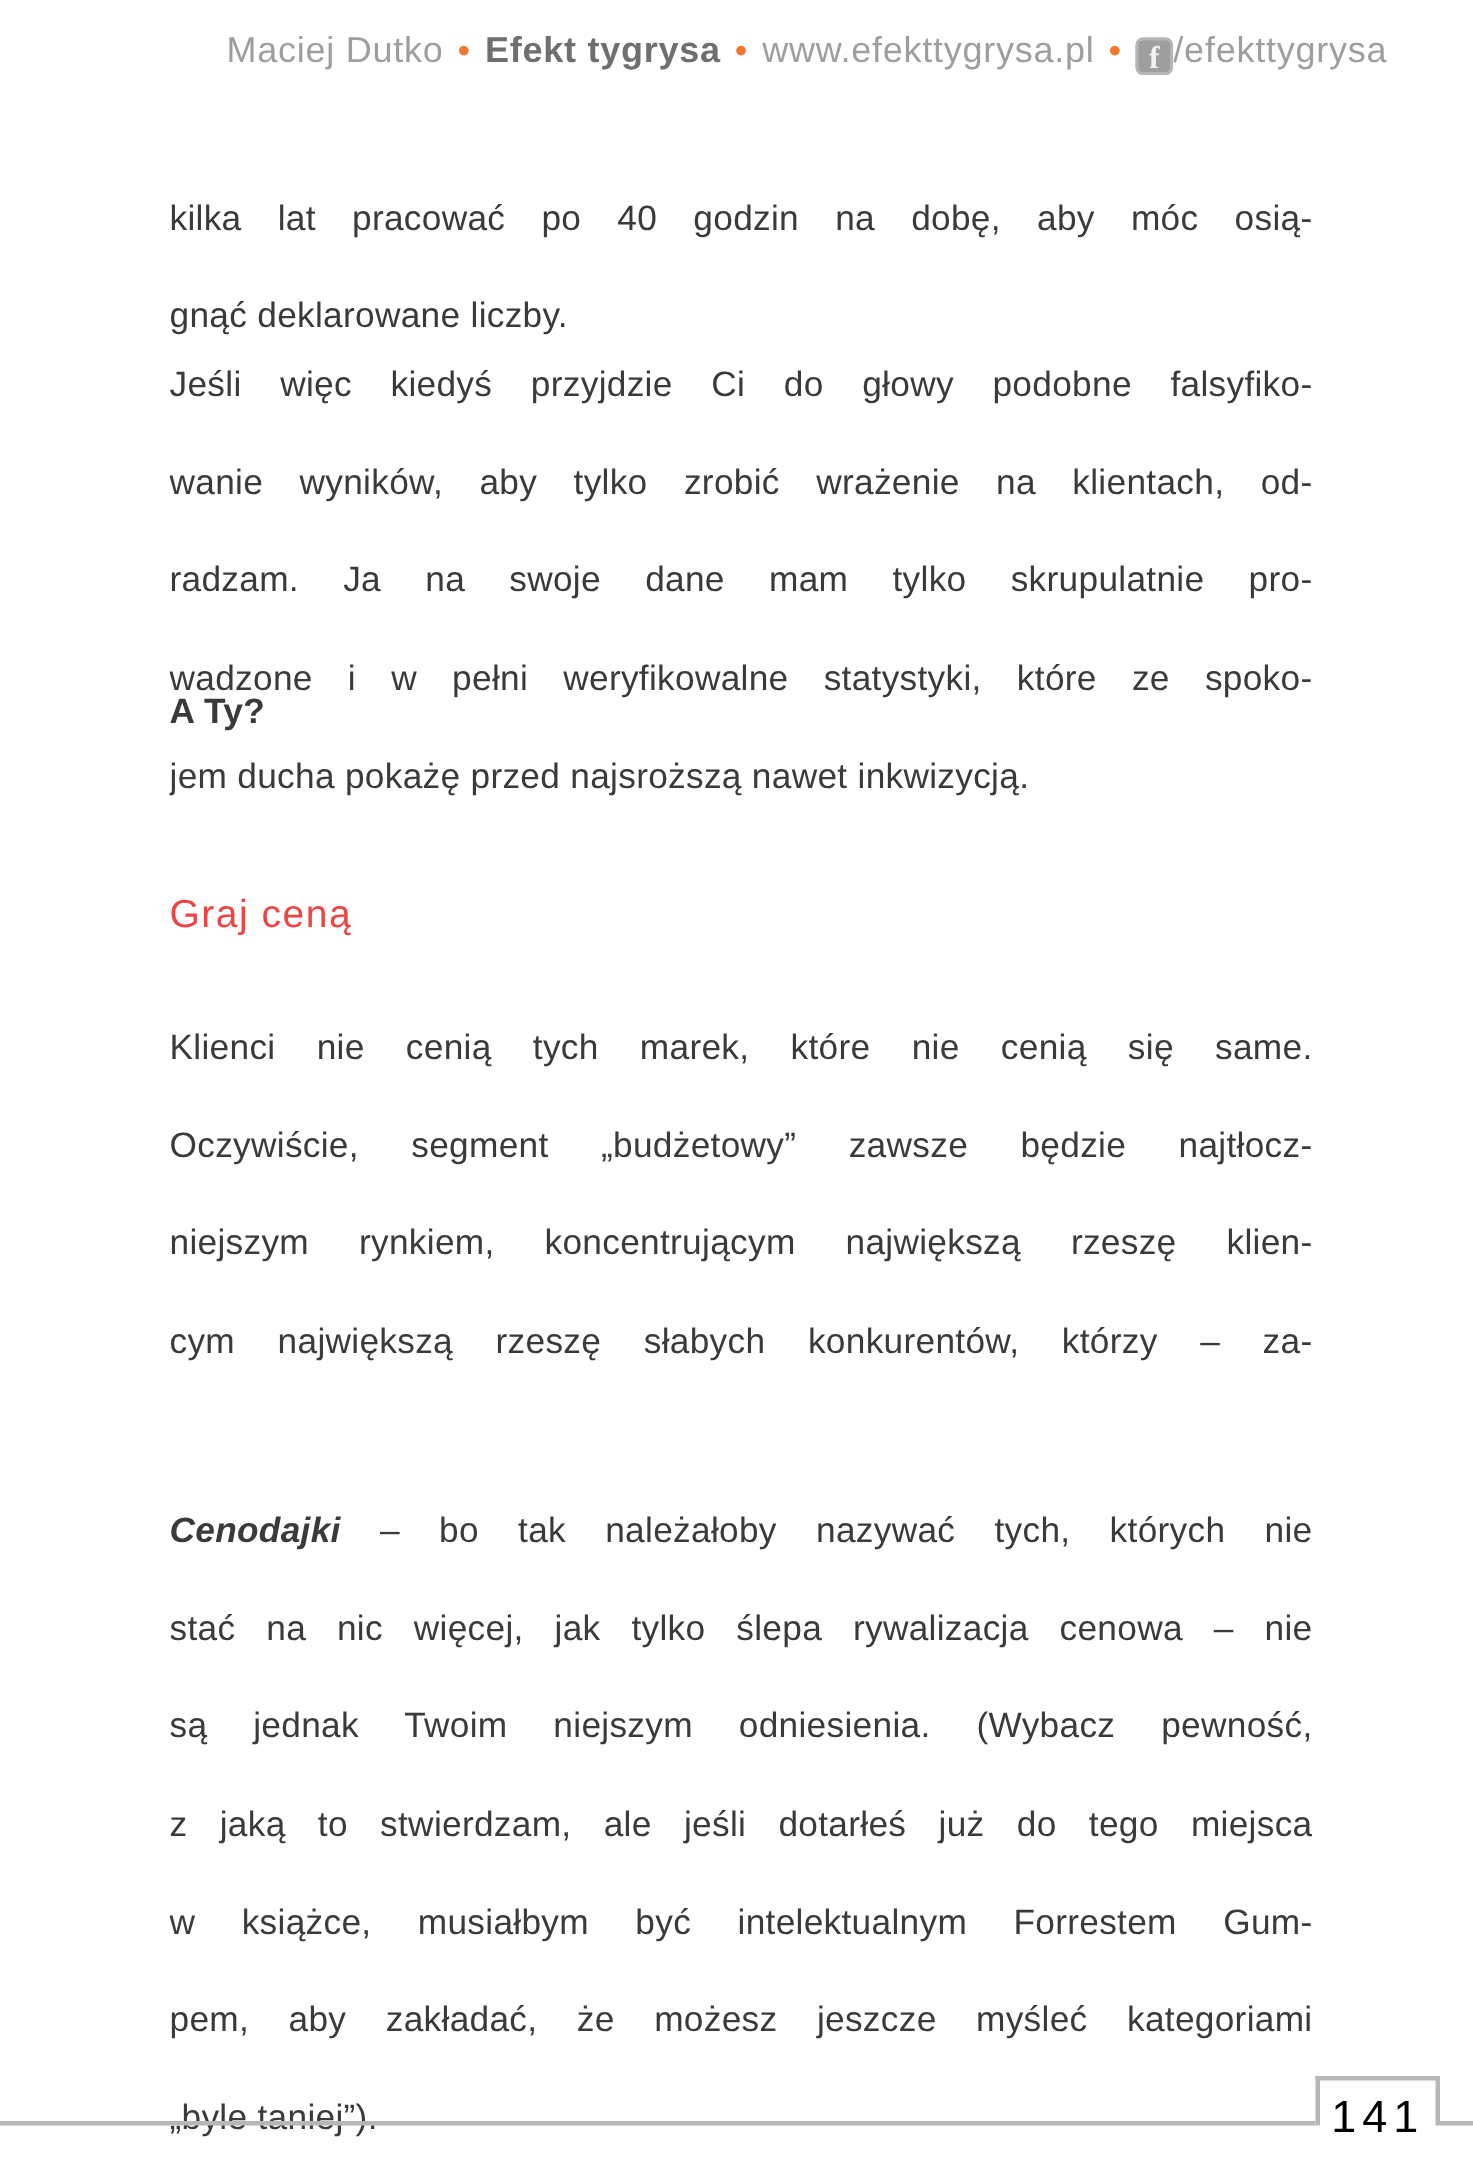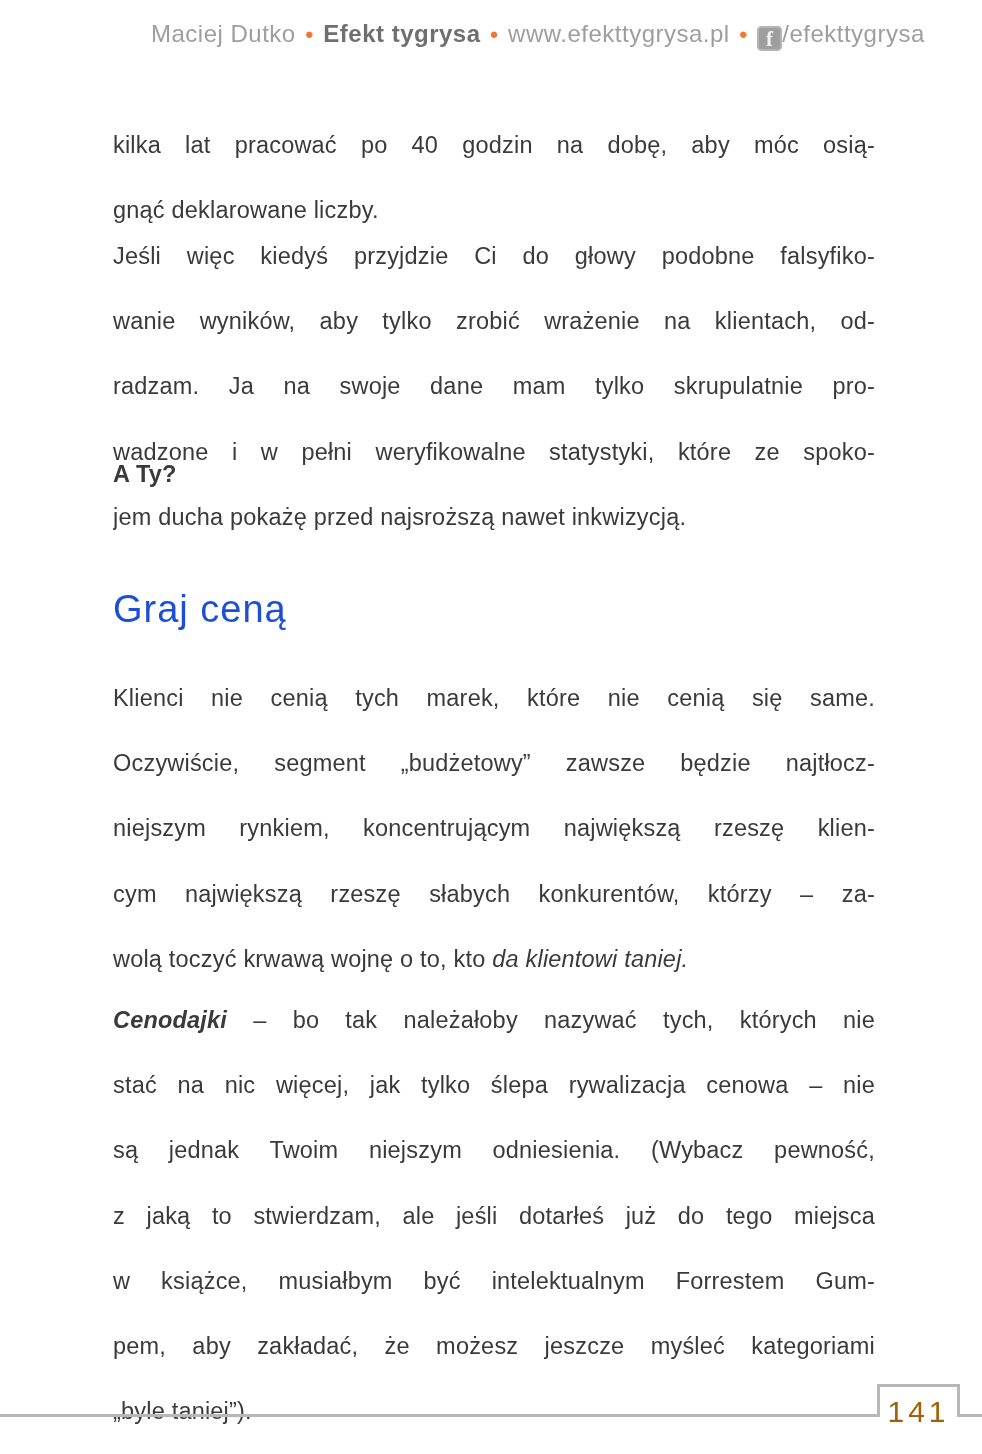--- a/index.html
+++ b/index.html
@@ -69,23 +69,23 @@
   .question {
     position: absolute;
     left: 113px; top: 454px; width: 762px;
     font-size: 23.5px; line-height: 41.2px;
     color: #3a3a3a; letter-spacing: 0.2px; font-weight: bold;
   }
 
   .section-heading {
     position: absolute;
     left: 113px; top: 586px; width: 762px;
-    font-size: 38px;
+    font-size: 26px;
     line-height: 46px;
-    color: #1d4ed8;
+    color: #ef4444;
     letter-spacing: 1px;
   }
 
   
   .footer-line-left {
     position: absolute;
     left: 0; top: 1414px;
     width: 877px; height: 3px;
     background: #b7b7b7;
   }
@@ -102,21 +102,21 @@
     left: 960px; top: 1414px;
     width: 22px; height: 3px;
     background: #b7b7b7;
   }
   .page-number {
     position: absolute;
     left: 877px; top: 1395px;
     width: 83px;
     text-align: center;
     font-size: 30px;
-    color: #a16207;
+    color: #000000;
     letter-spacing: 4px;
     line-height: 34px;
   }
 </style>
 </head>
 <body>
 
 <div class="page">
 
   <div class="header">
@@ -138,21 +138,20 @@
 
   <div class="question">A Ty?</div>
 
   <h2 class="section-heading" style="margin:0;font-weight:normal">Graj ceną</h2>
 
   <div class="para" style="top:654px">
     <div class="line">Klienci nie cenią tych marek, które nie cenią się same.</div>
     <div class="line">Oczywiście, segment „budżetowy” zawsze będzie najtłocz-</div>
     <div class="line">niejszym rynkiem, koncentrującym największą rzeszę klien-</div>
     <div class="line">cym największą rzeszę słabych konkurentów, którzy – za-</div>
-    <div class="line last"><span>wolą toczyć krwawą wojnę o to, kto </span><span class="italic">da klientowi taniej.</span></div>
   </div>
 
   <div class="para" style="top:976px">
     <div class="line"><span class="bold">Cenodajki</span><span> – bo tak należałoby nazywać tych, których nie</span></div>
     <div class="line">stać na nic więcej, jak tylko ślepa rywalizacja cenowa – nie</div>
     <div class="line">są jednak Twoim niejszym odniesienia. (Wybacz pewność,</div>
     <div class="line">z jaką to stwierdzam, ale jeśli dotarłeś już do tego miejsca</div>
     <div class="line">w książce, musiałbym być intelektualnym Forrestem Gum-</div>
     <div class="line">pem, aby zakładać, że możesz jeszcze myśleć kategoriami</div>
     <div class="line last">„byle taniej”).</div>

